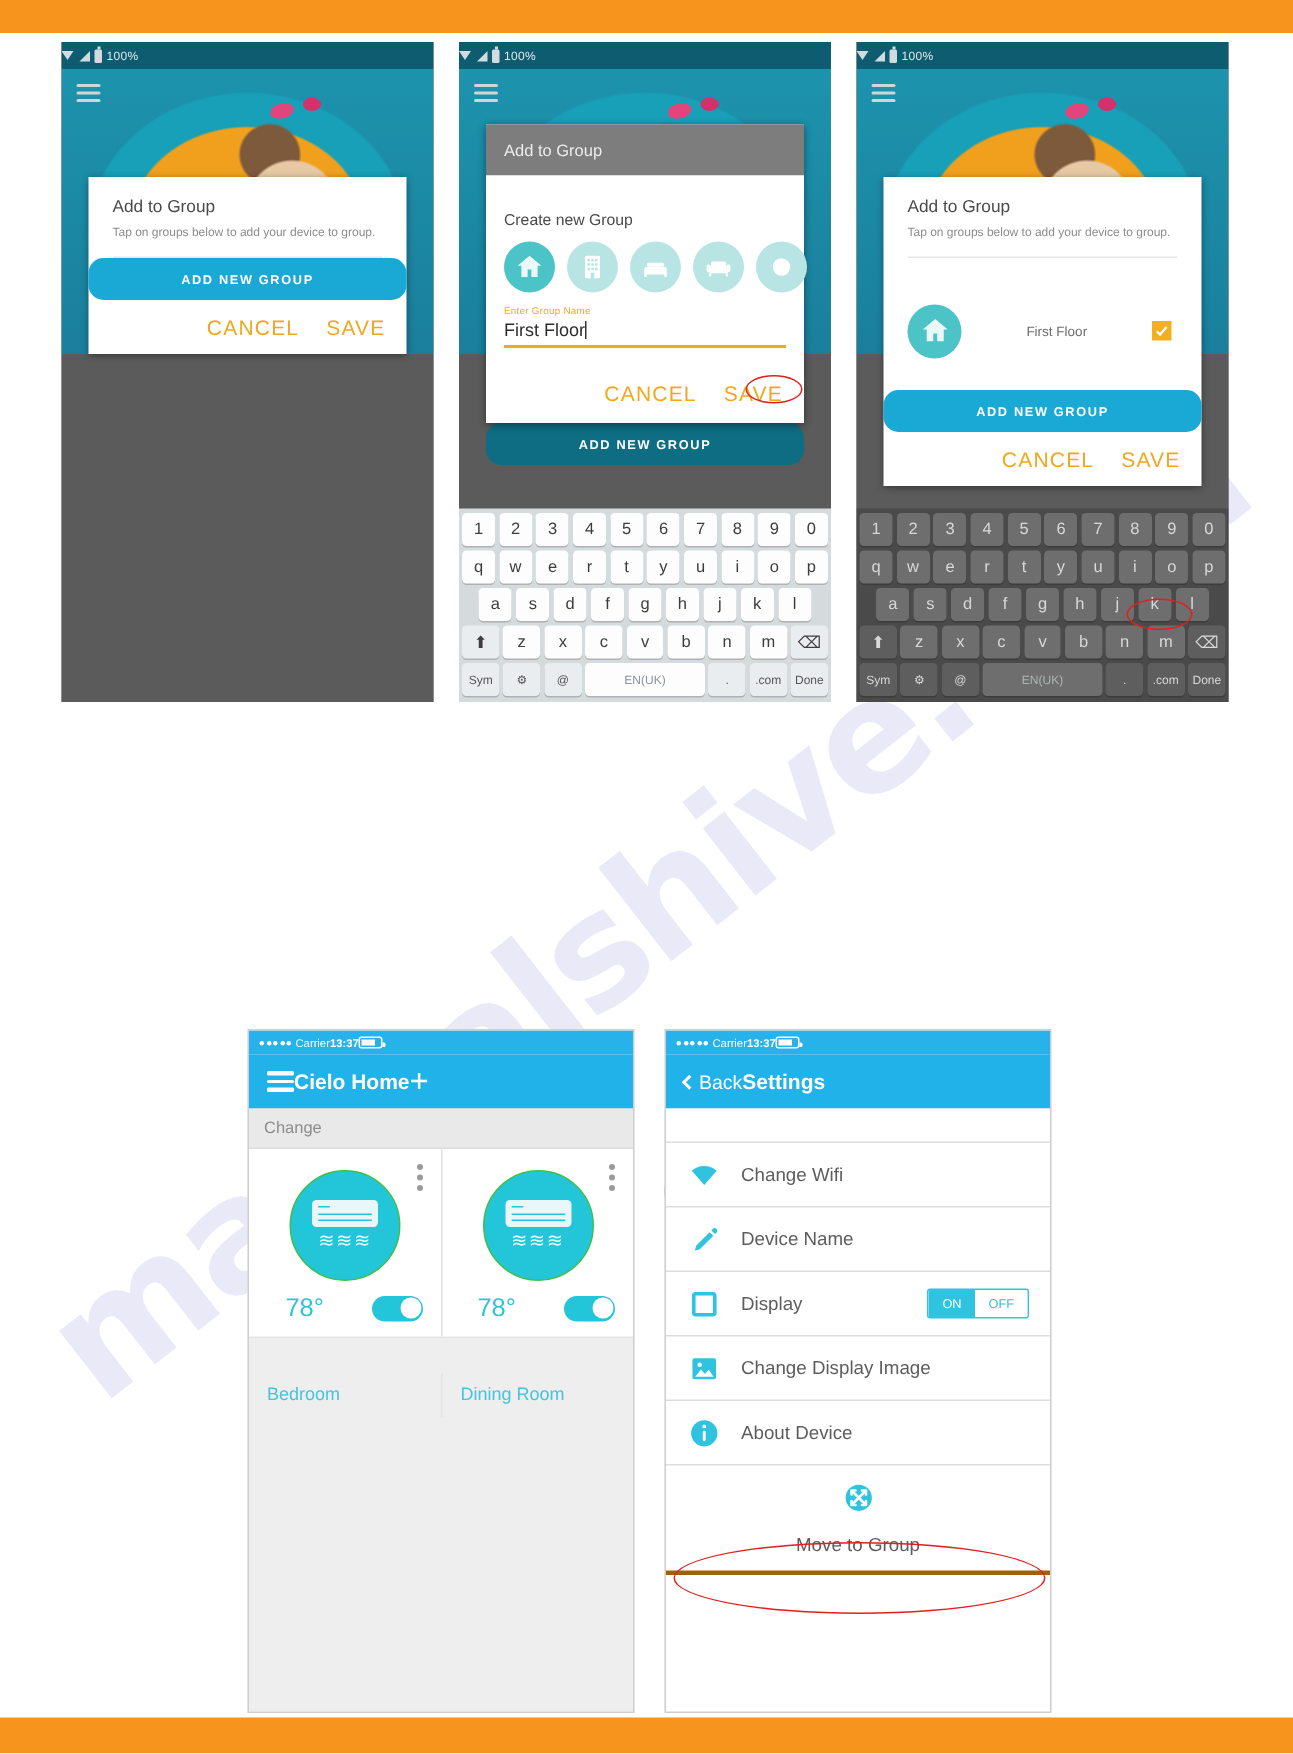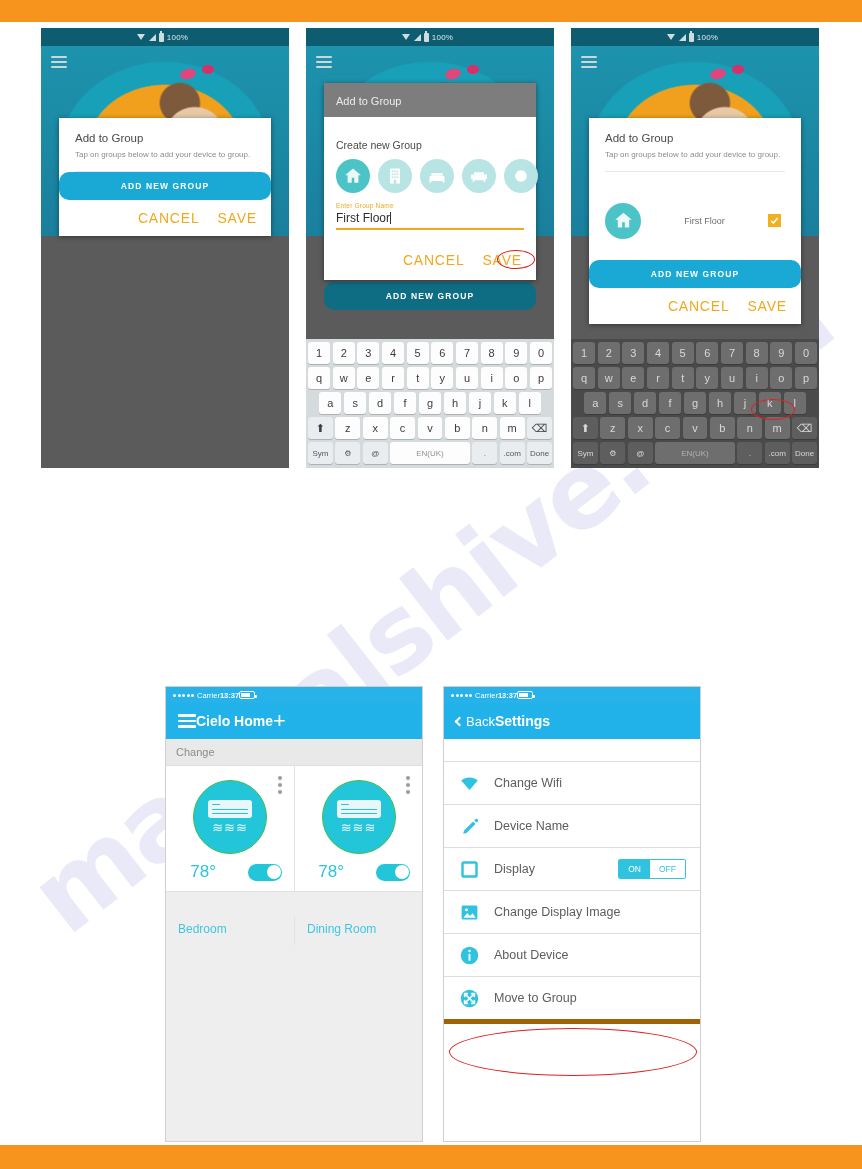--- a/index.html
+++ b/index.html
@@ -12,21 +12,21 @@
   }
   .page-bar { position:absolute; left:0; width:862px; background:#F7941E; }
   .page-bar.top { top:0; height:22px; }
   .page-bar.bottom { bottom:0; height:24px; }
 
   
   .phone { position:absolute; overflow:hidden; background:#3a3a3a; }
   .android { width:248px; height:440px; }
   .statusbar {
     height:18px; background:#0d5c70; position:relative;
-    display:flex; align-items:center; justify-content:center; padding-right:5px; gap:3px;
+    display:flex; align-items:center; justify-content:flex-start; padding-right:5px; gap:3px;
   }
   .statusbar .pct { color:#dfe9ec; font-size:8px; letter-spacing:.2px; }
   .ic-wifi { width:9px; height:8px; position:relative; }
   .ic-wifi:after{ content:""; position:absolute; left:0; top:1px; width:0;height:0;
     border-left:4.5px solid transparent;border-right:4.5px solid transparent;border-top:6px solid #cfdce0;}
   .ic-sig { width:0;height:0;border-left:7px solid transparent;border-bottom:7px solid #cfdce0; }
   .ic-bat { width:5px;height:9px;background:#cfdce0;border-radius:1px; position:relative;}
   .ic-bat:before{content:"";position:absolute;left:1.5px;top:-1.5px;width:2px;height:1.5px;background:#cfdce0;}
 
   
@@ -51,21 +51,21 @@
   .dlg-rule { height:1px; background:#e6e6e6; margin-top:10px; }
   .dlg-empty { font-size:9px; color:#9b9b9b; text-align:center; line-height:1.5; padding:26px 18px 0; }
   .btn-primary { background:#1aa8d4; color:#fff; font-size:8.5px; font-weight:bold;
       letter-spacing:1.1px; text-align:center; padding:9px 0;border-radius:10px; }
   .dlg-actions { display:flex; justify-content:flex-end; gap:18px; padding:10px 14px 10px 0; }
   .dlg-actions span { color:#F0A81E; font-size:14px; font-weight:normal; letter-spacing:.8px; }
 
   
   .cg-header { background:#7d7d7d; padding:8px 12px; }
   .cg-header span { color:#ececec; font-size:11px; }
-  .cg-body { background:#fff; padding:10px 12px 12px;margin-top:12px; }
+  .cg-body { background:#fff; padding:24px 12px 12px; }
   .cg-h { font-size:10.5px; color:#4a4a4a; }
   .icon-row { display:flex; gap:8px; margin-top:8px; }
   .gicon { width:34px;height:34px;border-radius:50%;background:#b9e4e4;
       display:flex;align-items:center;justify-content:center; flex:none; }
   .gicon.sel { background:#4cc3c6; }
   .gicon svg { width:20px; height:20px; }
   .field-label { color:#EFA91E; font-size:6.5px; margin-top:9px; letter-spacing:.2px; }
   .field-val { font-size:12px; color:#2e2e2e; padding:2px 0 3px; position:relative; }
   .caret { display:inline-block; width:1px; height:12px; background:#333; vertical-align:-2px; }
   .field-underline { height:1.5px; background:#EFA91E; }
@@ -583,21 +583,21 @@
     <span class="sicon">
       <svg viewBox="0 0 24 24" width="21" height="21">
           <circle cx="12" cy="12" r="10" fill="#2fc3e0"></circle>
           <rect x="10.9" y="10" width="2.2" height="8" rx="1" fill="#fff"></rect>
           <circle cx="12" cy="6.8" r="1.4" fill="#fff"></circle>
         </svg>
     </span>
     <span class="lbl">About Device</span>
   </div>
 
-  <div class="srow" style="border-bottom:5px solid #a16207;">
+  <div class="srow" style="border-bottom:3px solid #a16207;flex-direction:column;">
     <span class="sicon">
       <svg viewBox="0 0 24 24" width="21" height="21">
           <circle cx="12" cy="12" r="10" fill="#2fc3e0"></circle>
           <g fill="none" stroke="#fff" stroke-width="2" stroke-linecap="round">
             <path d="M8 8l8 8M16 8l-8 8"></path>
             <path d="M6.5 6.5v3M6.5 6.5h3M17.5 6.5v3M17.5 6.5h-3M6.5 17.5v-3M6.5 17.5h3M17.5 17.5v-3M17.5 17.5h-3"></path>
           </g>
         </svg>
     </span>
     <span class="lbl">Move to Group</span>

